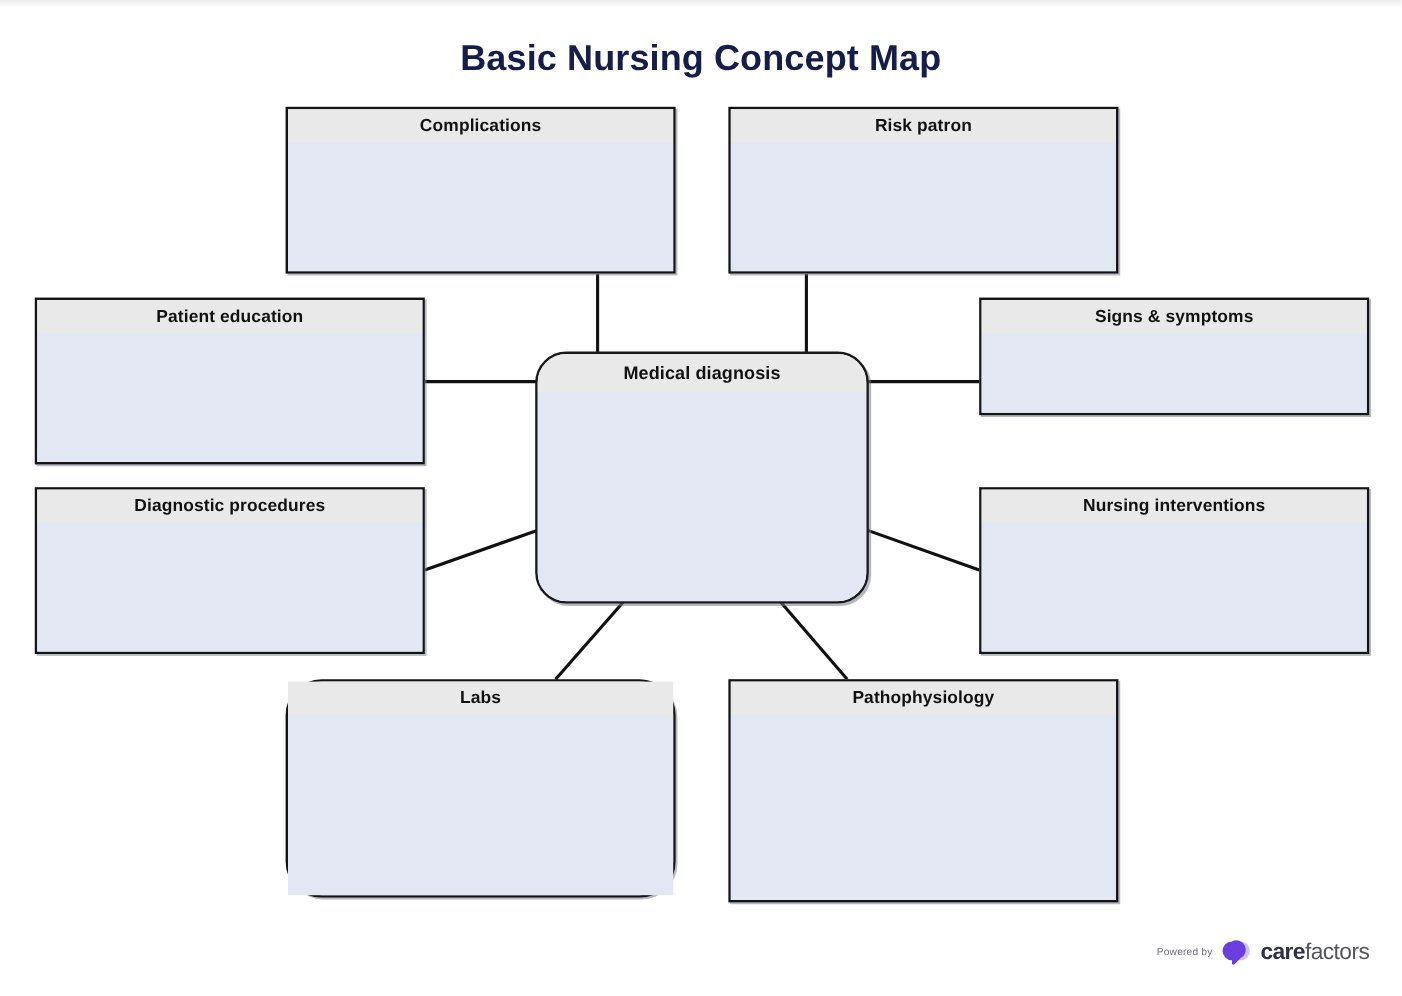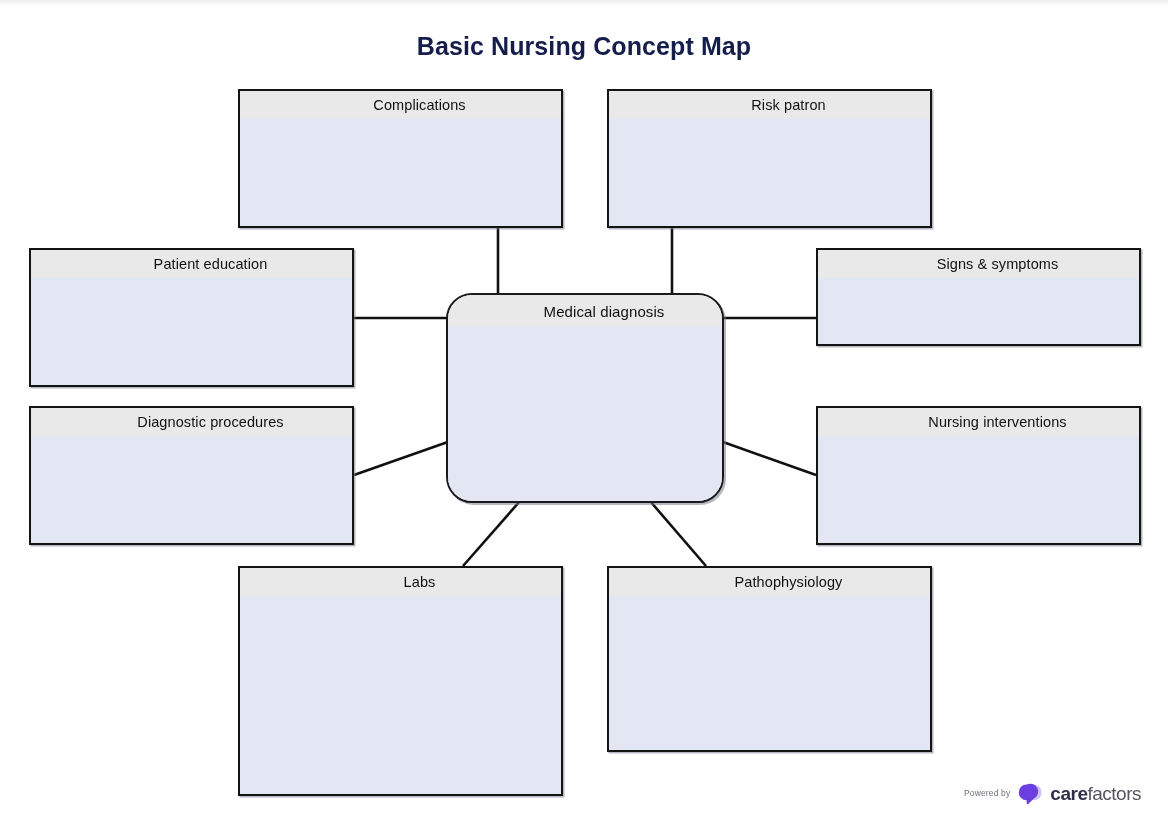--- a/index.html
+++ b/index.html
@@ -30,21 +30,21 @@
     height: 6px;
     background: linear-gradient(to bottom, #ececec 0%, #f6f6f6 55%, #ffffff 100%);
   }
 
   .map-title {
     position: absolute;
     left: 0;
     top: 32px;
     width: 1168px;
     text-align: center;
-    font-size: 25px;
+    font-size: 30px;
     font-weight: bold;
     color: #151d4a;
     letter-spacing: 0.1px;
   }
 
   
   #connectors {
     position: absolute;
     left: 0;
     top: 0;
@@ -70,24 +70,23 @@
     background: #e9e9ea;
     box-sizing: border-box;
   }
   .node .node-title {
     position: absolute;
     left: 0;
     top: 6px;
     width: 100%;
     text-align: center;
     font-size: 14.5px;
-    font-weight: normal;
+    font-weight: bold;
     color: #111111;
     letter-spacing: 0.1px;
-    padding-left: 19px;
   }
   .node .node-body {
     position: absolute;
     left: 0;
     top: 28px;
     right: 0;
     bottom: 0;
     background: #e3e7f3;
   }
 
@@ -201,21 +200,21 @@
       <div class="node" style="left: 29px; top: 406px; width: 325px; height: 139px;">
         <div class="node-body"></div>
         <div class="node-head"></div>
         <div class="node-title">Diagnostic procedures</div>
       </div>
       <div class="node" style="left: 816px; top: 406px; width: 325px; height: 139px;">
         <div class="node-body"></div>
         <div class="node-head"></div>
         <div class="node-title">Nursing interventions</div>
       </div>
-      <div class="node" style="left: 238px; top: 566px; width: 325px; height: 230px;">
+      <div class="node" style="left: 238px; top: 566px; width: 325px; height: 182px; border-radius: 30px;">
         <div class="node-body"></div>
         <div class="node-head"></div>
         <div class="node-title">Labs</div>
       </div>
       <div class="node" style="left: 607px; top: 566px; width: 325px; height: 186px;">
         <div class="node-body"></div>
         <div class="node-head"></div>
         <div class="node-title">Pathophysiology</div>
       </div>
       <div class="node center" style="left: 446px; top: 293px; width: 278px; height: 210px;">

